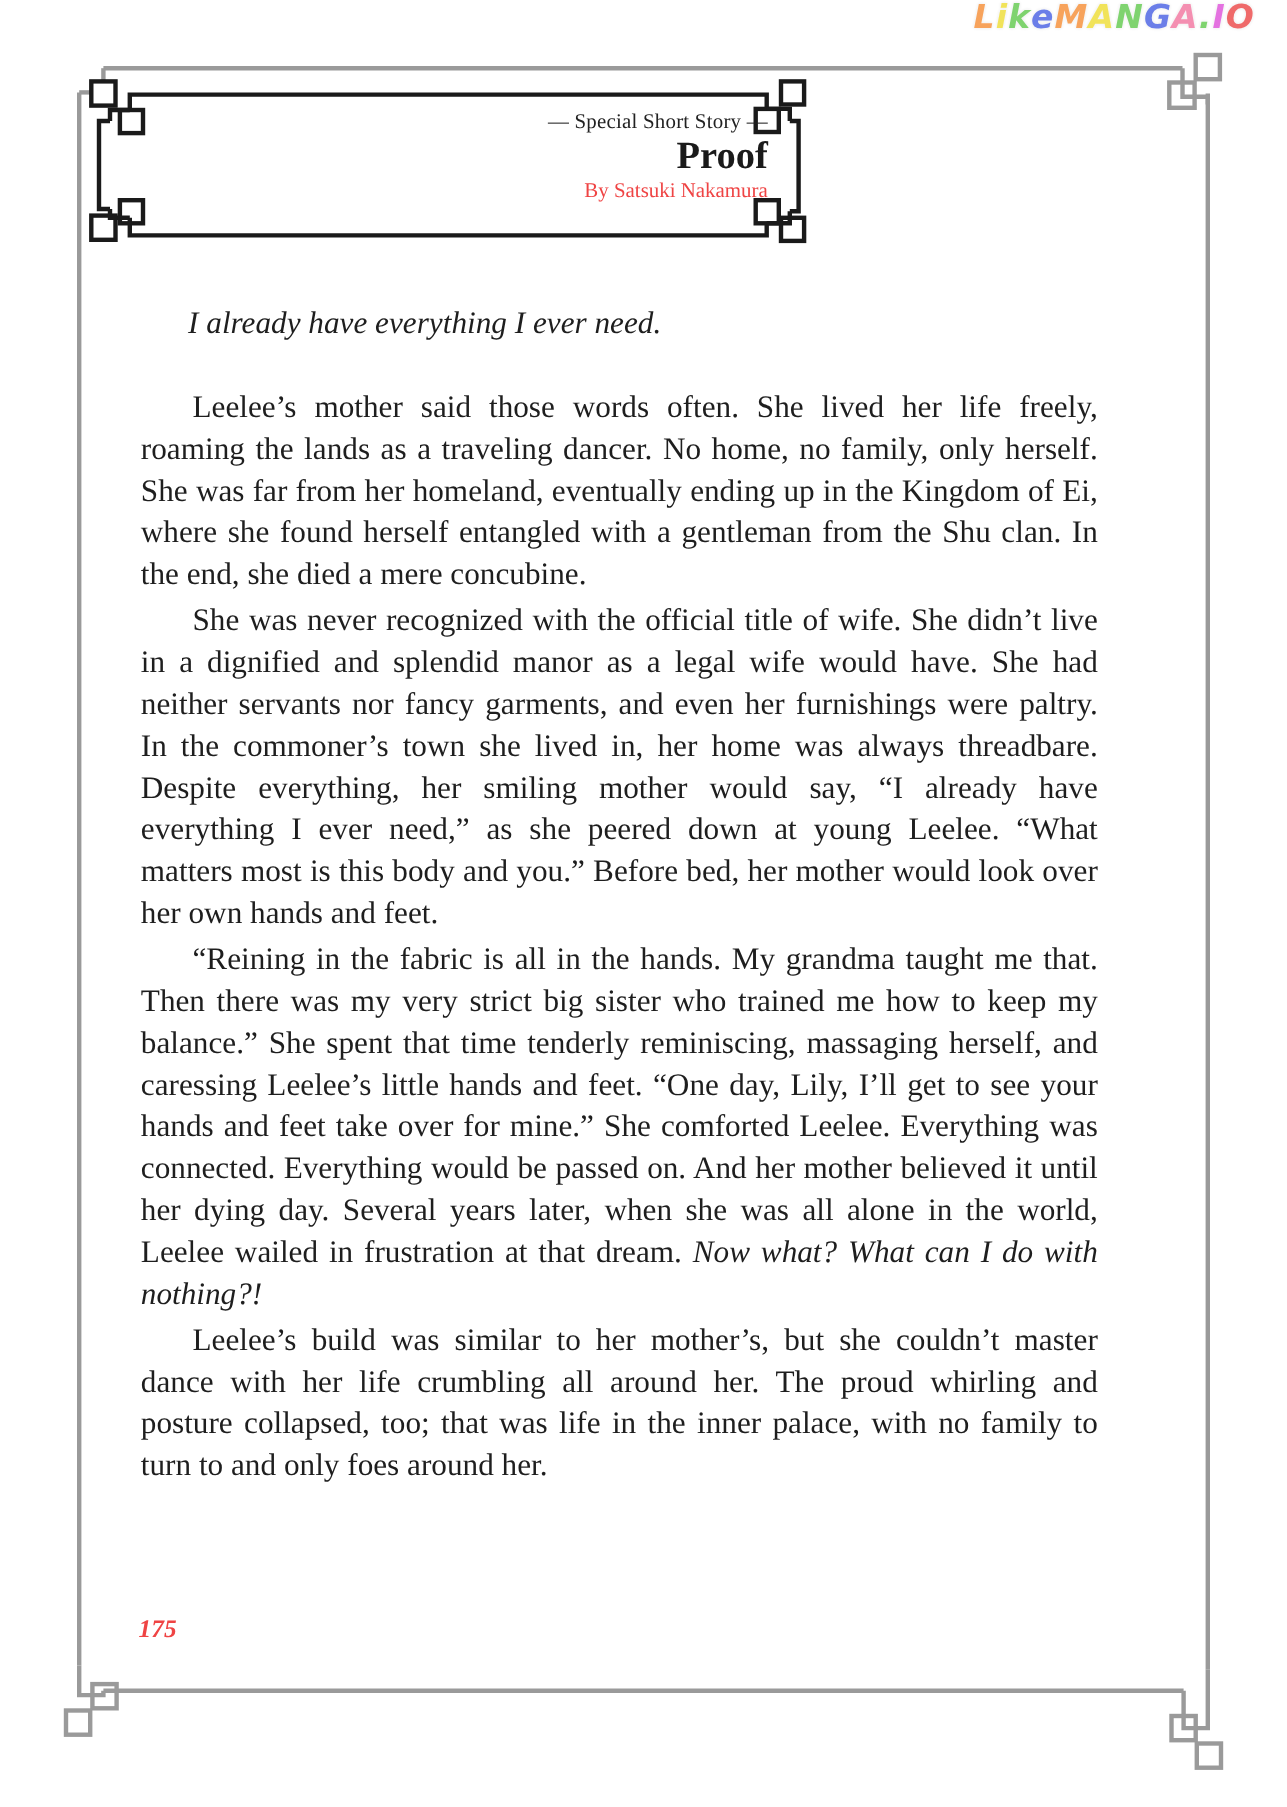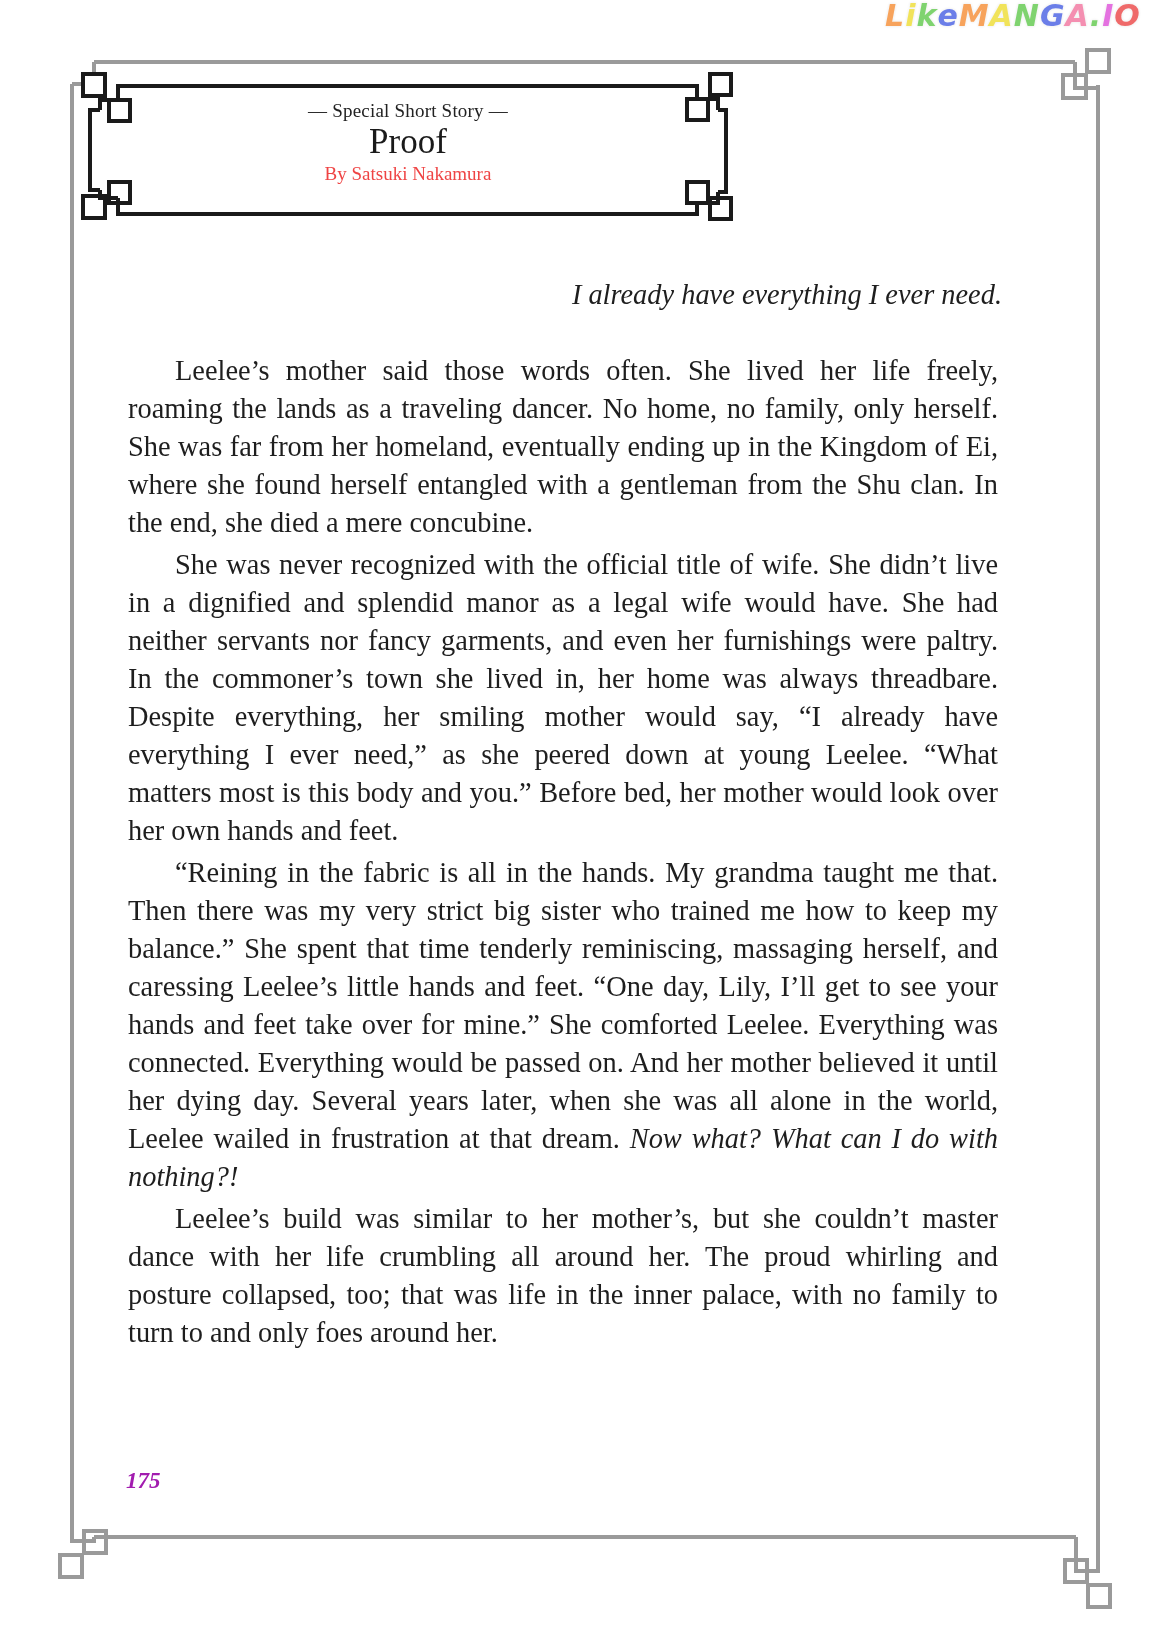--- a/index.html
+++ b/index.html
@@ -3,31 +3,31 @@
 <meta charset="utf-8">
 <style>
   html, body { margin: 0; padding: 0; background: #ffffff; }
   body { width: 1170px; height: 1643px; position: relative; overflow: hidden; font-family: "Liberation Serif", "DejaVu Serif", serif; color: #1e1e1e; }
 
   .watermark { position: absolute; left: 885px; top: -2px; font-family: "DejaVu Sans", sans-serif; font-weight: bold; font-style: italic; font-size: 30px; letter-spacing: 1px; white-space: nowrap; text-shadow: 0 0 2px #fff, 0 0 3px #ddd; }
   .watermark span { display: inline-block; }
 
   svg.frame { position: absolute; left: 0; top: 0; }
 
-  .title-box { position: absolute; left: 118px; top: 92px; width: 580px; height: 104px; text-align: center; }
+  .title-box { position: absolute; left: 118px; top: 92px; width: 580px; height: 104px; text-align: right; }
   .kicker { font-size: 19px; margin-top: 8px; color: #222; letter-spacing: 0.2px; }
-  .title { font-size: 35px; font-weight: normal; margin-top: 1px; line-height: 38px; color: #1a1a1a; }
+  .title { font-size: 35px; font-weight: bold; margin-top: 1px; line-height: 38px; color: #1a1a1a; }
   .byline { font-size: 19px; margin-top: 2px; color: #ef4444; }
 
   .body-text { position: absolute; left: 124px; top: 276px; width: 878px; font-size: 28.4px; line-height: 38px; }
-  .epigraph { font-style: italic; padding-left: 47px; margin: 0 0 38px 0; text-align: right; }
+  .epigraph { font-style: italic; padding-left: 47px; margin: 0 0 38px 0; }
   .para { margin: 4px; text-indent: 47px; text-align: justify; }
   .para .it { font-style: italic; }
 
-  .page-number { position: absolute; left: 126px; top: 1468px; font-size: 23px; font-style: italic; font-weight: bold; color: #a21caf; }
+  .page-number { position: absolute; left: 126px; top: 1468px; font-size: 23px; font-style: italic; font-weight: bold; color: #ef4444; }
 </style>
 </head>
 <body>
 
 <div class="watermark" id="wm"><span style="color: rgb(247, 163, 92);">L</span><span style="color: rgb(241, 227, 90);">i</span><span style="color: rgb(127, 211, 111);">k</span><span style="color: rgb(107, 126, 232);">e</span><span style="color: rgb(247, 163, 92);">M</span><span style="color: rgb(241, 227, 90);">A</span><span style="color: rgb(127, 211, 111);">N</span><span style="color: rgb(107, 126, 232);">G</span><span style="color: rgb(244, 143, 177);">A</span><span style="color: rgb(127, 211, 111);">.</span><span style="color: rgb(228, 114, 224);">I</span><span style="color: rgb(239, 106, 106);">O</span></div>
 
 <svg class="frame" width="1170" height="1643" viewBox="0 0 1170 1643">
   <g fill="none" stroke="#9a9a9a" stroke-width="4">
 
     <line x1="94" y1="62" x2="1075" y2="62"></line>

